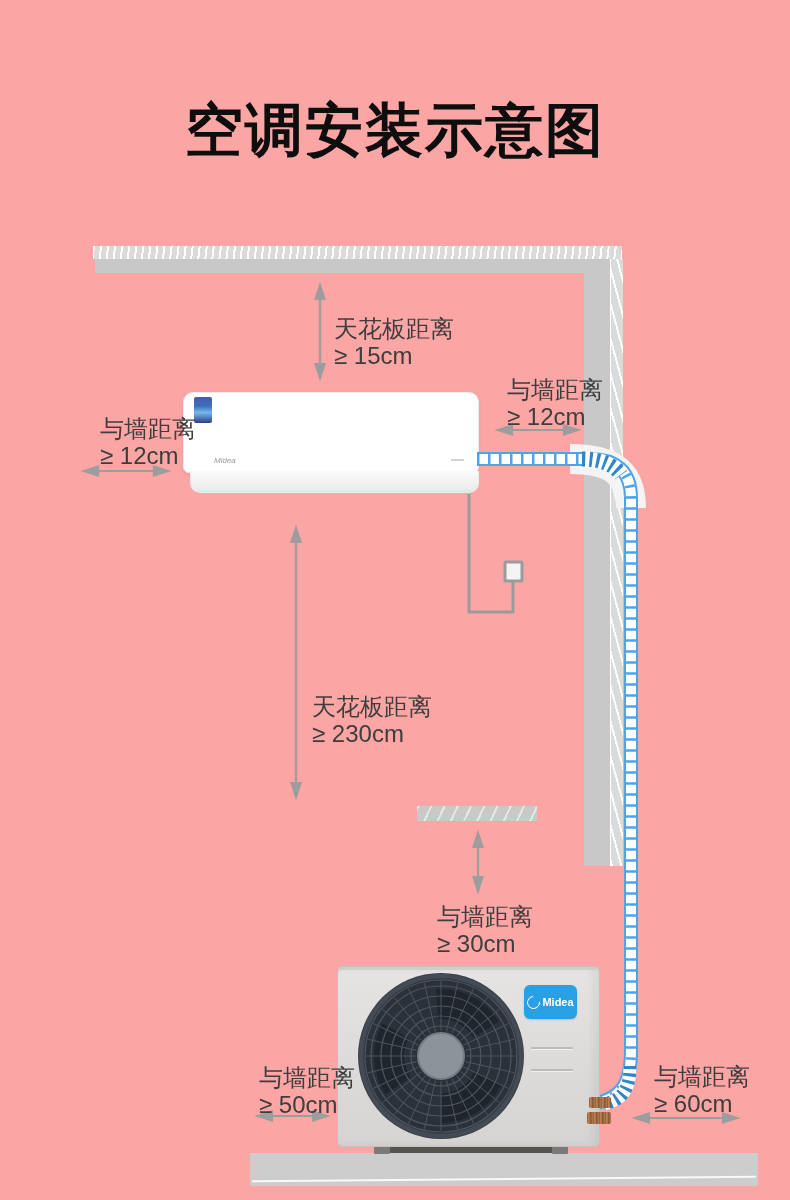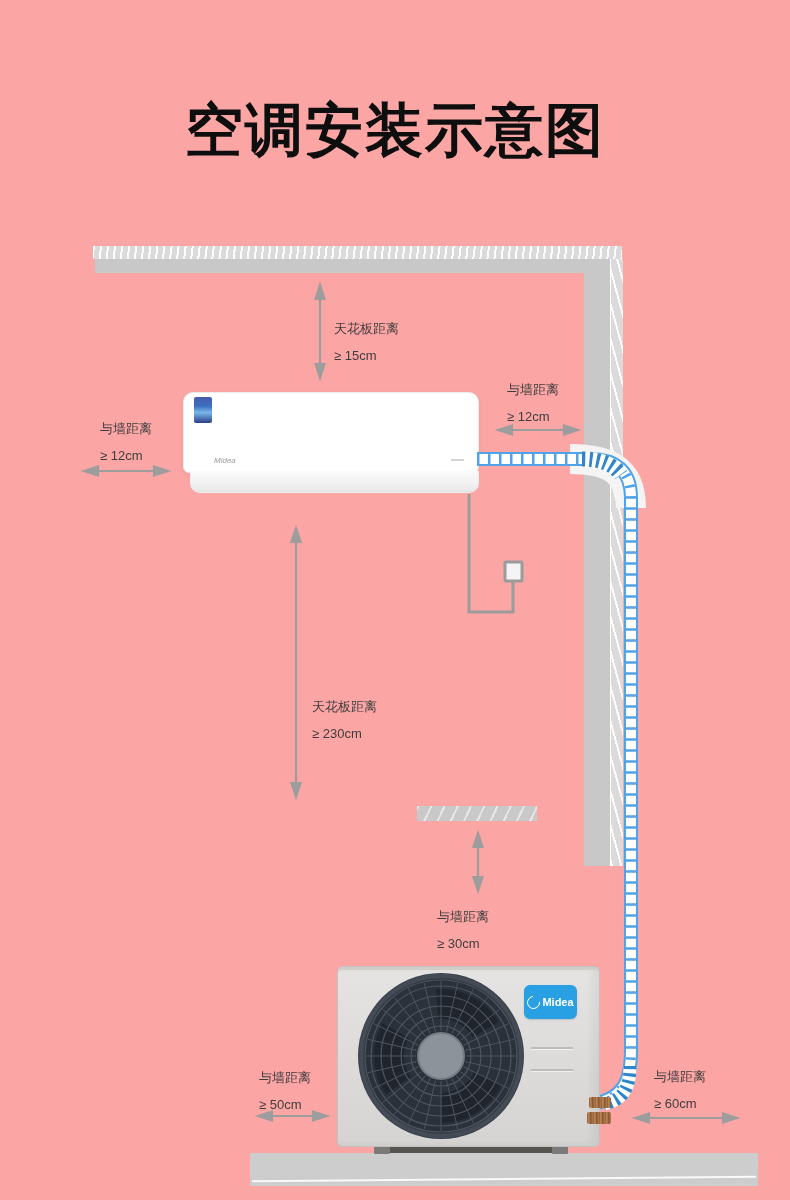--- a/index.html
+++ b/index.html
@@ -27,21 +27,21 @@
   .indoor{left:183px;top:392px;width:294px;height:79px;background:#ffffff;
     border:1px solid #ececec;border-radius:10px 10px 6px 6px;box-shadow:0 2px 5px rgba(0,0,0,.06);}
   .energy-label{position:absolute;left:10px;top:4px;width:18px;height:26px;border-radius:2px;
     background:linear-gradient(180deg,#4a5ba8 0%,#3b6fc0 35%,#79b7e8 60%,#2b3f86 100%);}
   .indoor-brand{position:absolute;left:30px;bottom:7px;font-size:8px;font-style:italic;color:#9b9b9b;}
   .indoor-model{position:absolute;right:14px;bottom:11px;width:13px;height:2px;background:#d4d4d4;}
   .indoor-flap{left:190px;top:471px;width:287px;height:21px;border-radius:0 0 10px 10px;
     background:linear-gradient(180deg,#fbfbfc 0%,#ececed 85%,#e4e4e5 100%);border:1px solid #ececec;border-top:none;}
 
   
-  .lbl{position:absolute;font-size:13px;line-height:27px;color:#3d3d3d;white-space:nowrap;}
+  .lbl{position:absolute;font-size:24px;line-height:27px;color:#3d3d3d;white-space:nowrap;}
 
   
   .outdoor{left:337px;top:966px;width:261px;height:179px;border-radius:5px;
     background:linear-gradient(180deg,#e5e4e2 0%,#dcdbd9 55%,#d5d4d2 100%);
     border:1px solid #c2c1bf;
     box-shadow:inset 0 3px 0 #cfcec9, inset -6px 0 8px rgba(0,0,0,.06);}
   .fan-svg{position:absolute;left:19px;top:5px;}
   .badge{position:absolute;left:186px;top:18px;width:53px;height:34px;border-radius:6px;
     background:#2aa0e4;display:flex;align-items:center;justify-content:center;gap:2px;
     box-shadow:0 1px 2px rgba(0,0,0,.15);}

